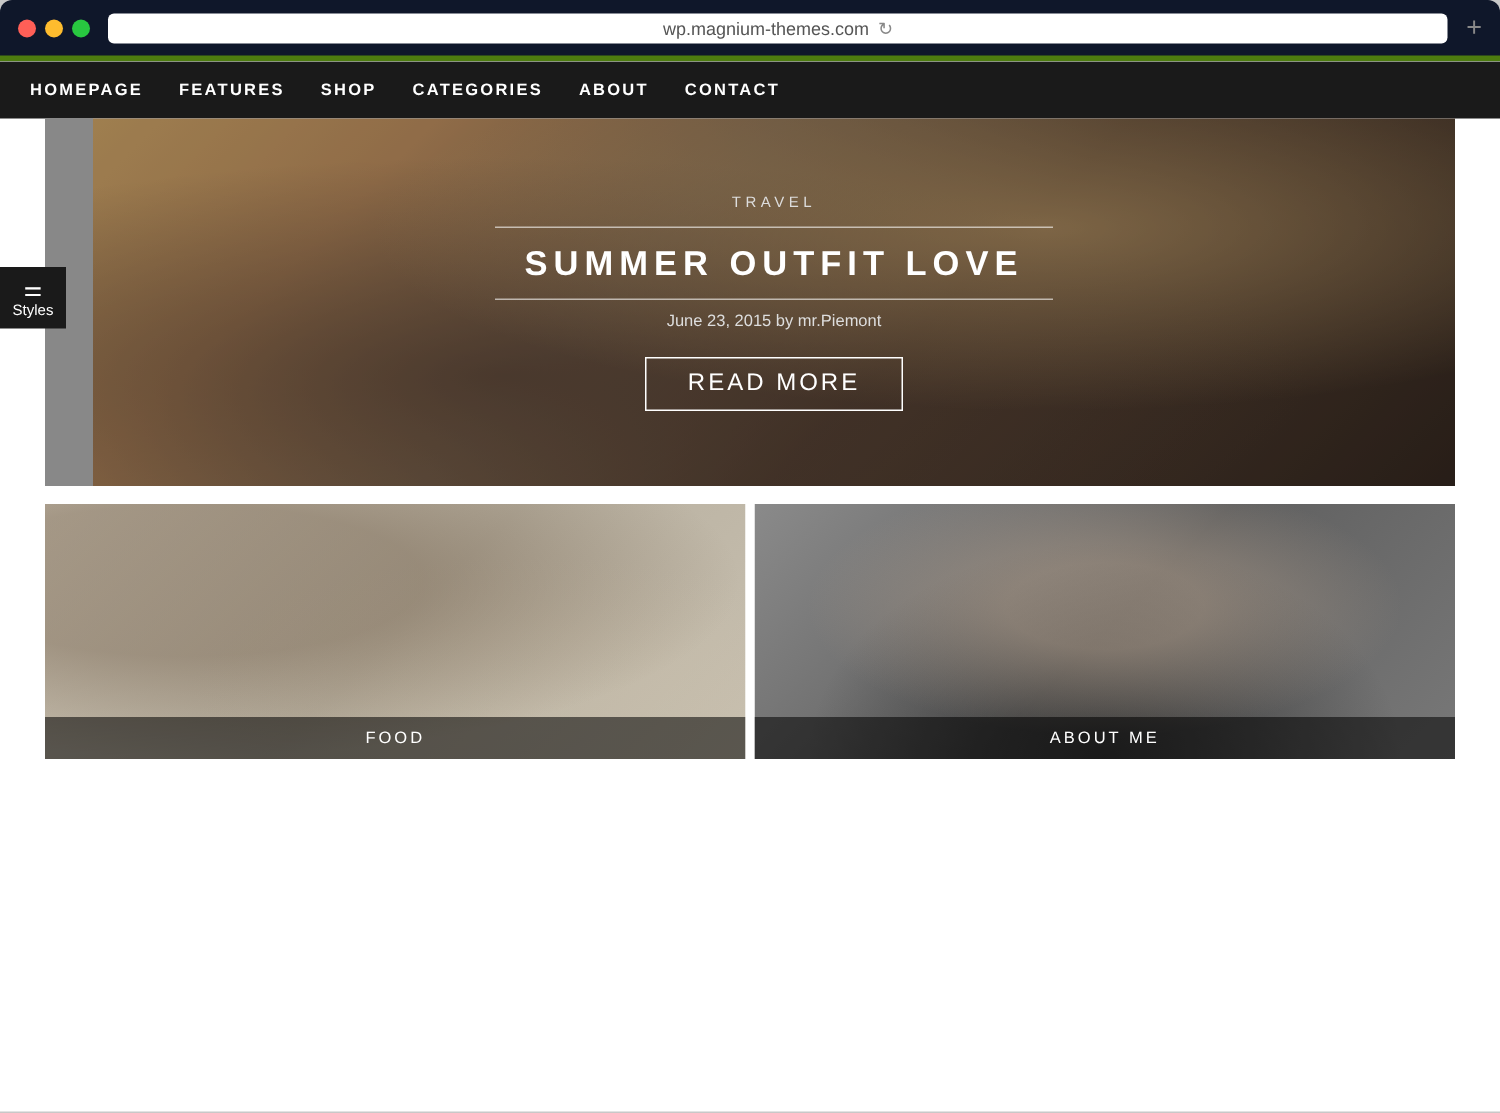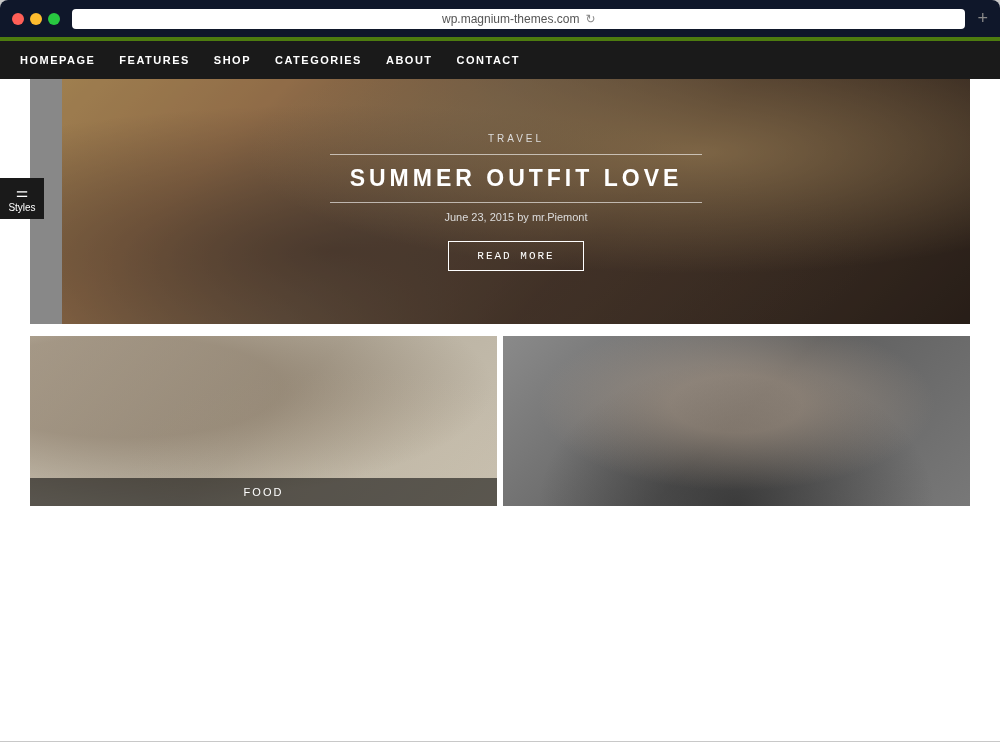--- a/index.html
+++ b/index.html
@@ -216,26 +216,25 @@
     }
     .hero-meta {
       font-size: 11px;
       color: #ddd;
       margin-bottom: 18px;
     }
     .hero-read-more {
       border: 1px solid white;
       color: white;
       padding: 8px 28px;
-      font-size: 11px;
+      font-size: 16px;
       letter-spacing: 2px;
       text-transform: uppercase;
       cursor: pointer;
       background: transparent;
-      font-family: Liberation Mono, monospace;
     }
 
     
     .thumbnails-row {
       display: flex;
       margin: 12px 30px 0;
       gap: 6px;
       height: 170px;
     }
     .thumb {
@@ -347,17 +346,18 @@
       </div>
     </section>
 
     <div class="thumbnails-row">
       <div class="thumb thumb-1">
         <div class="thumb-bg"></div>
         <div class="thumb-label">Food</div>
       </div>
       <div class="thumb thumb-2">
         <div class="thumb-bg"></div>
+        <div class="thumb-label">About me</div>
       </div>
     </div>
 
   </div>
 </div>
 
 </body></html>

